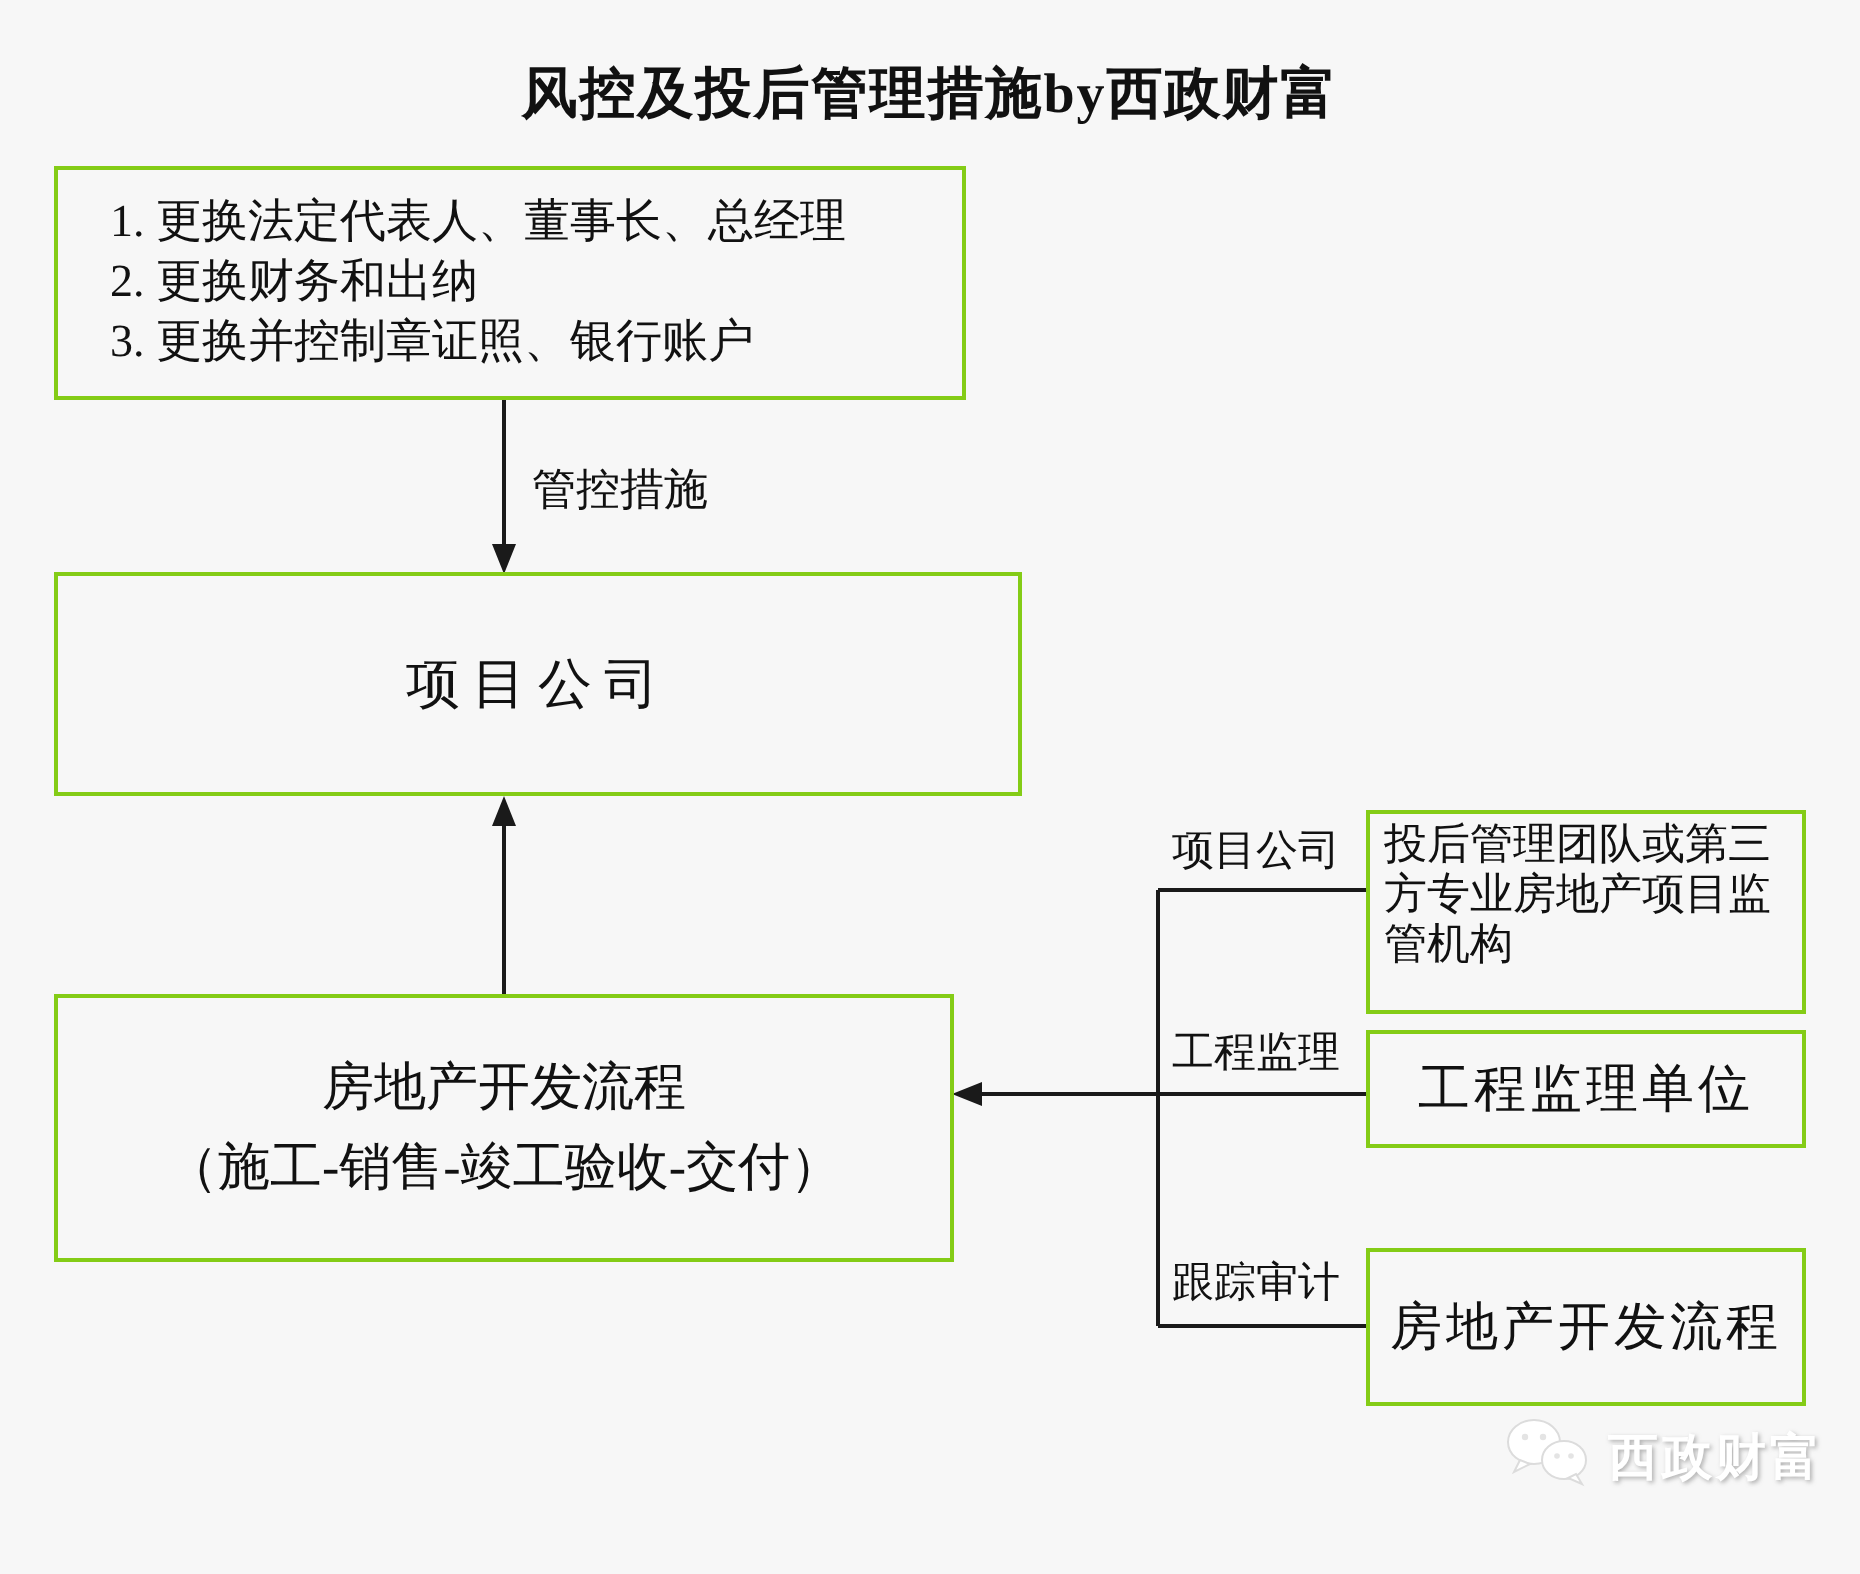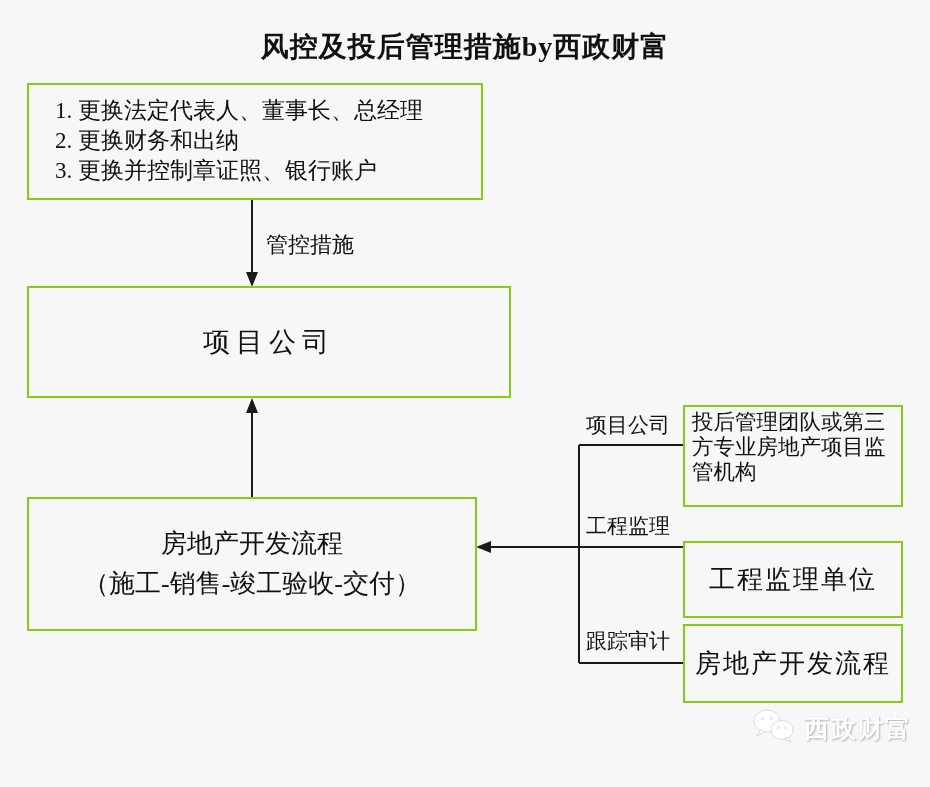--- a/index.html
+++ b/index.html
@@ -71,25 +71,24 @@
     top: 405px; height: 102px;
     font-size: 21.5px;
     line-height: 25px;
   }
   .rbox1 .wrap-text {
     padding: 3px 7px;
     width: 198px;
     word-break: break-all;
   }
   .rbox2 {
-    top: 515px; height: 77px;
+    top: 515px; height: 59px;
     display: flex; align-items: center; justify-content: center;
     font-size: 26px;
     letter-spacing: 2px;
-    margin-top: 26px;
   }
   .rbox3 {
     top: 624px; height: 79px;
     display: flex; align-items: center; justify-content: center;
     font-size: 26px;
     letter-spacing: 2px;
   }
   .wire-label {
     position: absolute;
     font-size: 22px;

